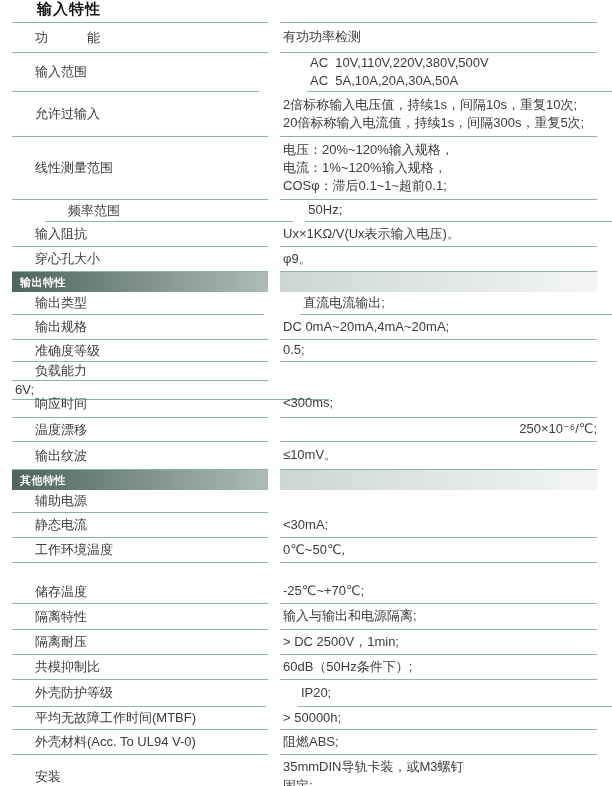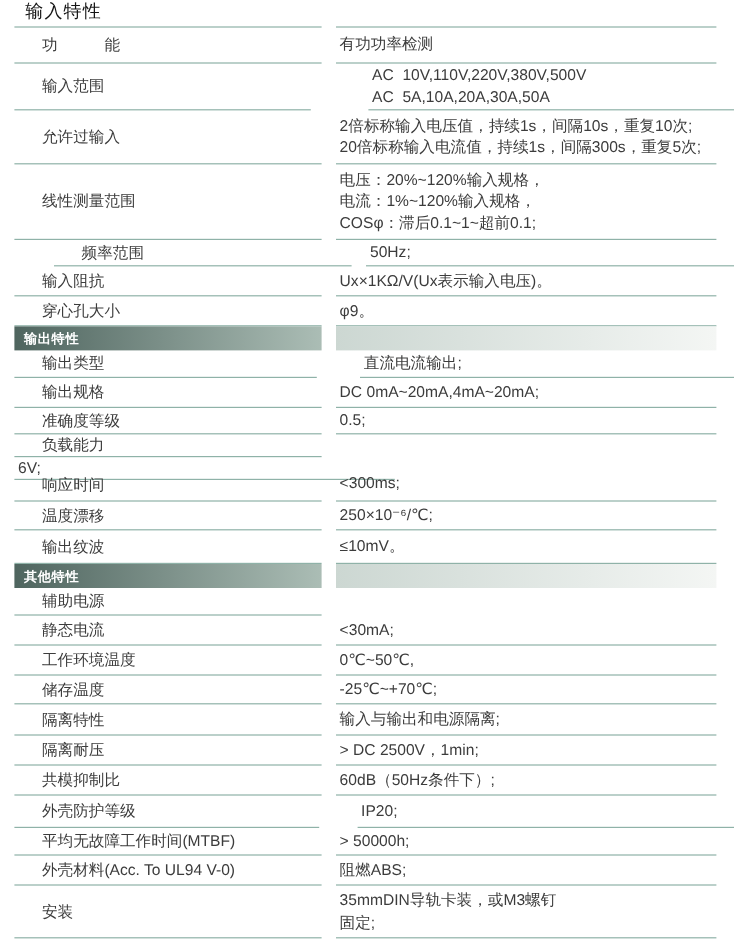--- a/index.html
+++ b/index.html
@@ -19,22 +19,22 @@
     width:612px;height:786px;
     background:#ffffff;
     overflow:hidden;
   }
   
   .trow{display:flex;height:23px;}
   .lcol{width:256px;margin-left:12px;}
   .vcol{width:317px;margin-left:12px;}
   .trow .lcol,.trow .vcol{border-bottom:1.5px solid var(--line);position:relative;}
   .page-title{
-    position:absolute;left:9px;bottom:3px;
-    font-size:15px;font-weight:normal;color:var(--title);
+    position:absolute;left:25px;bottom:3px;
+    font-size:15px;font-weight:bold;color:var(--title);
     letter-spacing:1px;white-space:pre;
   }
   
   .band{display:flex;height:20px;}
   .band .lband{
     width:256px;margin-left:12px;
     background:linear-gradient(to right,var(--band-dark-a),var(--band-dark-b));
     display:flex;align-items:center;padding-left:8px;
   }
   .band .lband span{
@@ -150,21 +150,21 @@
         <div class="vcell">
           <div class="vline">6V;</div>
         </div>
       </div>
       <div class="row" style="height: 28px;">
         <div class="lcell">响应时间</div>
         <div class="vcell">
           <div class="vline">&lt;300ms;</div>
         </div>
       </div>
-      <div class="row" style="height: 24px;">
+      <div class="row" style="height: 24px; text-align: right;">
         <div class="lcell">温度漂移</div>
         <div class="vcell">
           <div class="vline">250×10⁻⁶/℃;</div>
         </div>
       </div>
       <div class="row" style="height: 28px;">
         <div class="lcell">输出纹波</div>
         <div class="vcell">
           <div class="vline">≤10mV。</div>
         </div>
@@ -183,21 +183,21 @@
         <div class="vcell">
           <div class="vline">&lt;30mA;</div>
         </div>
       </div>
       <div class="row" style="height: 25px;">
         <div class="lcell">工作环境温度</div>
         <div class="vcell">
           <div class="vline">0℃~50℃,</div>
         </div>
       </div>
-      <div class="row" style="height: 24px;">
+      <div class="row" style="height: 24px; margin-top: 17px;">
         <div class="lcell">储存温度</div>
         <div class="vcell">
           <div class="vline">-25℃~+70℃;</div>
         </div>
       </div>
       <div class="row" style="height: 26px;">
         <div class="lcell">隔离特性</div>
         <div class="vcell">
           <div class="vline">输入与输出和电源隔离;</div>
         </div>

